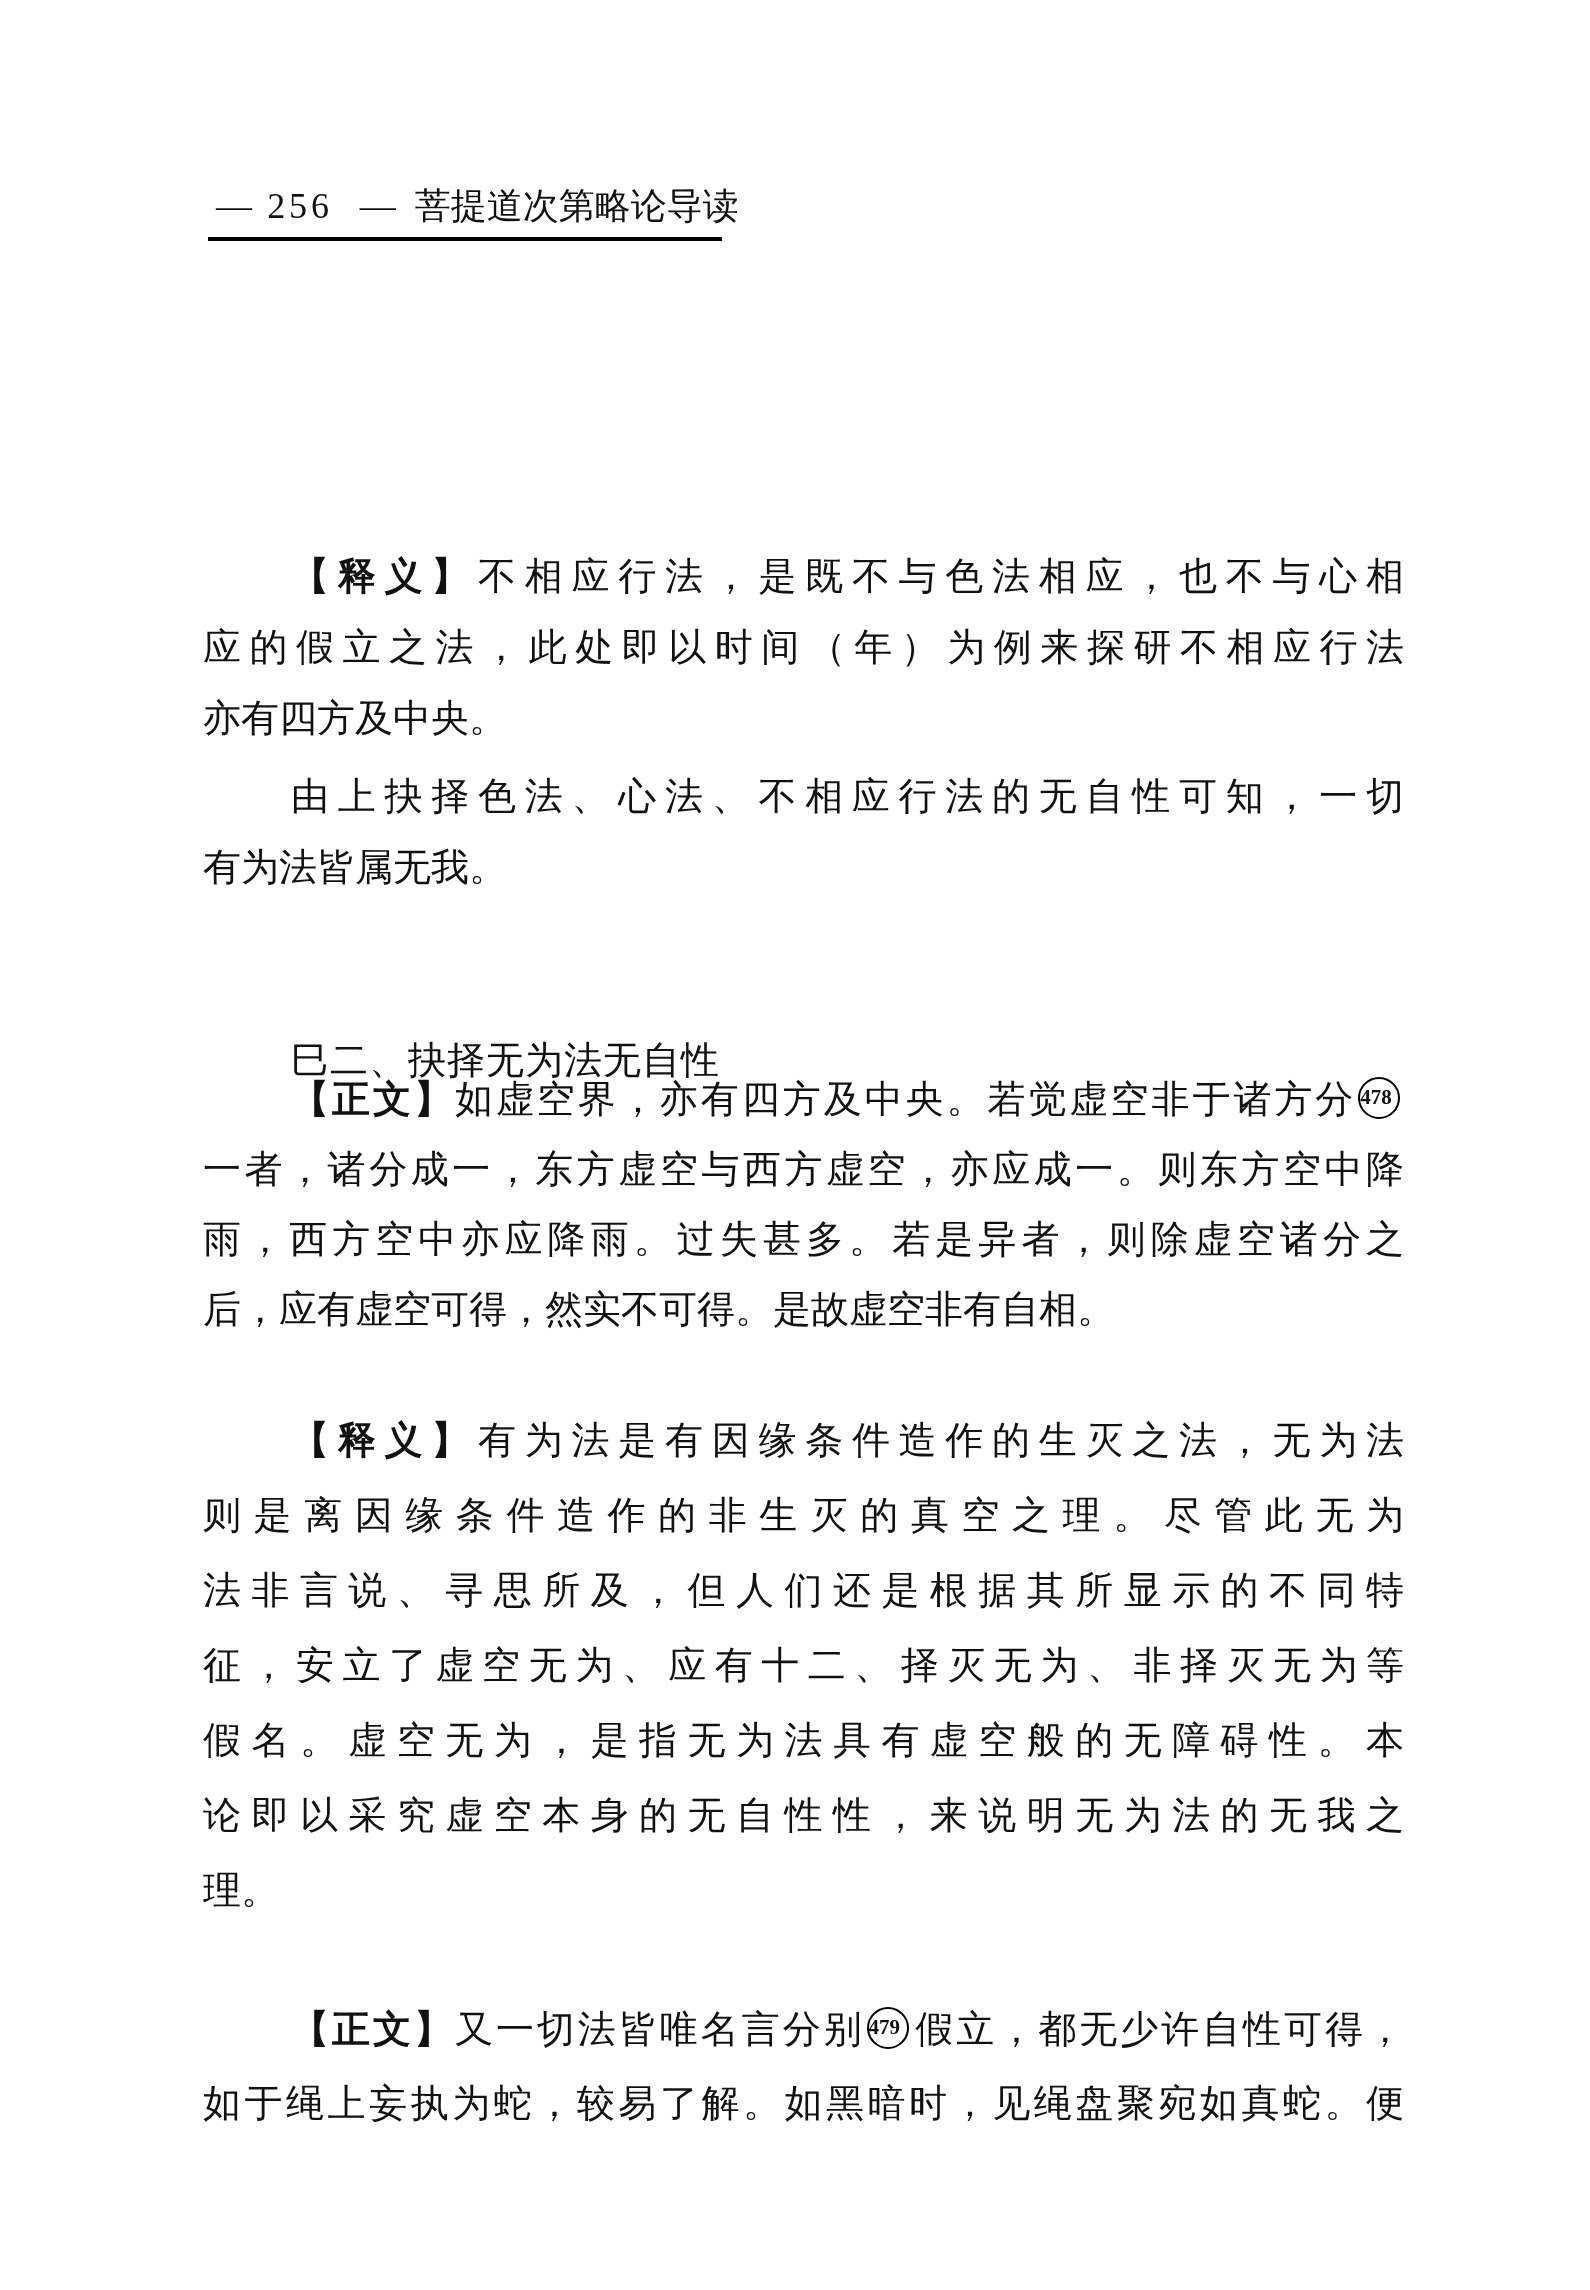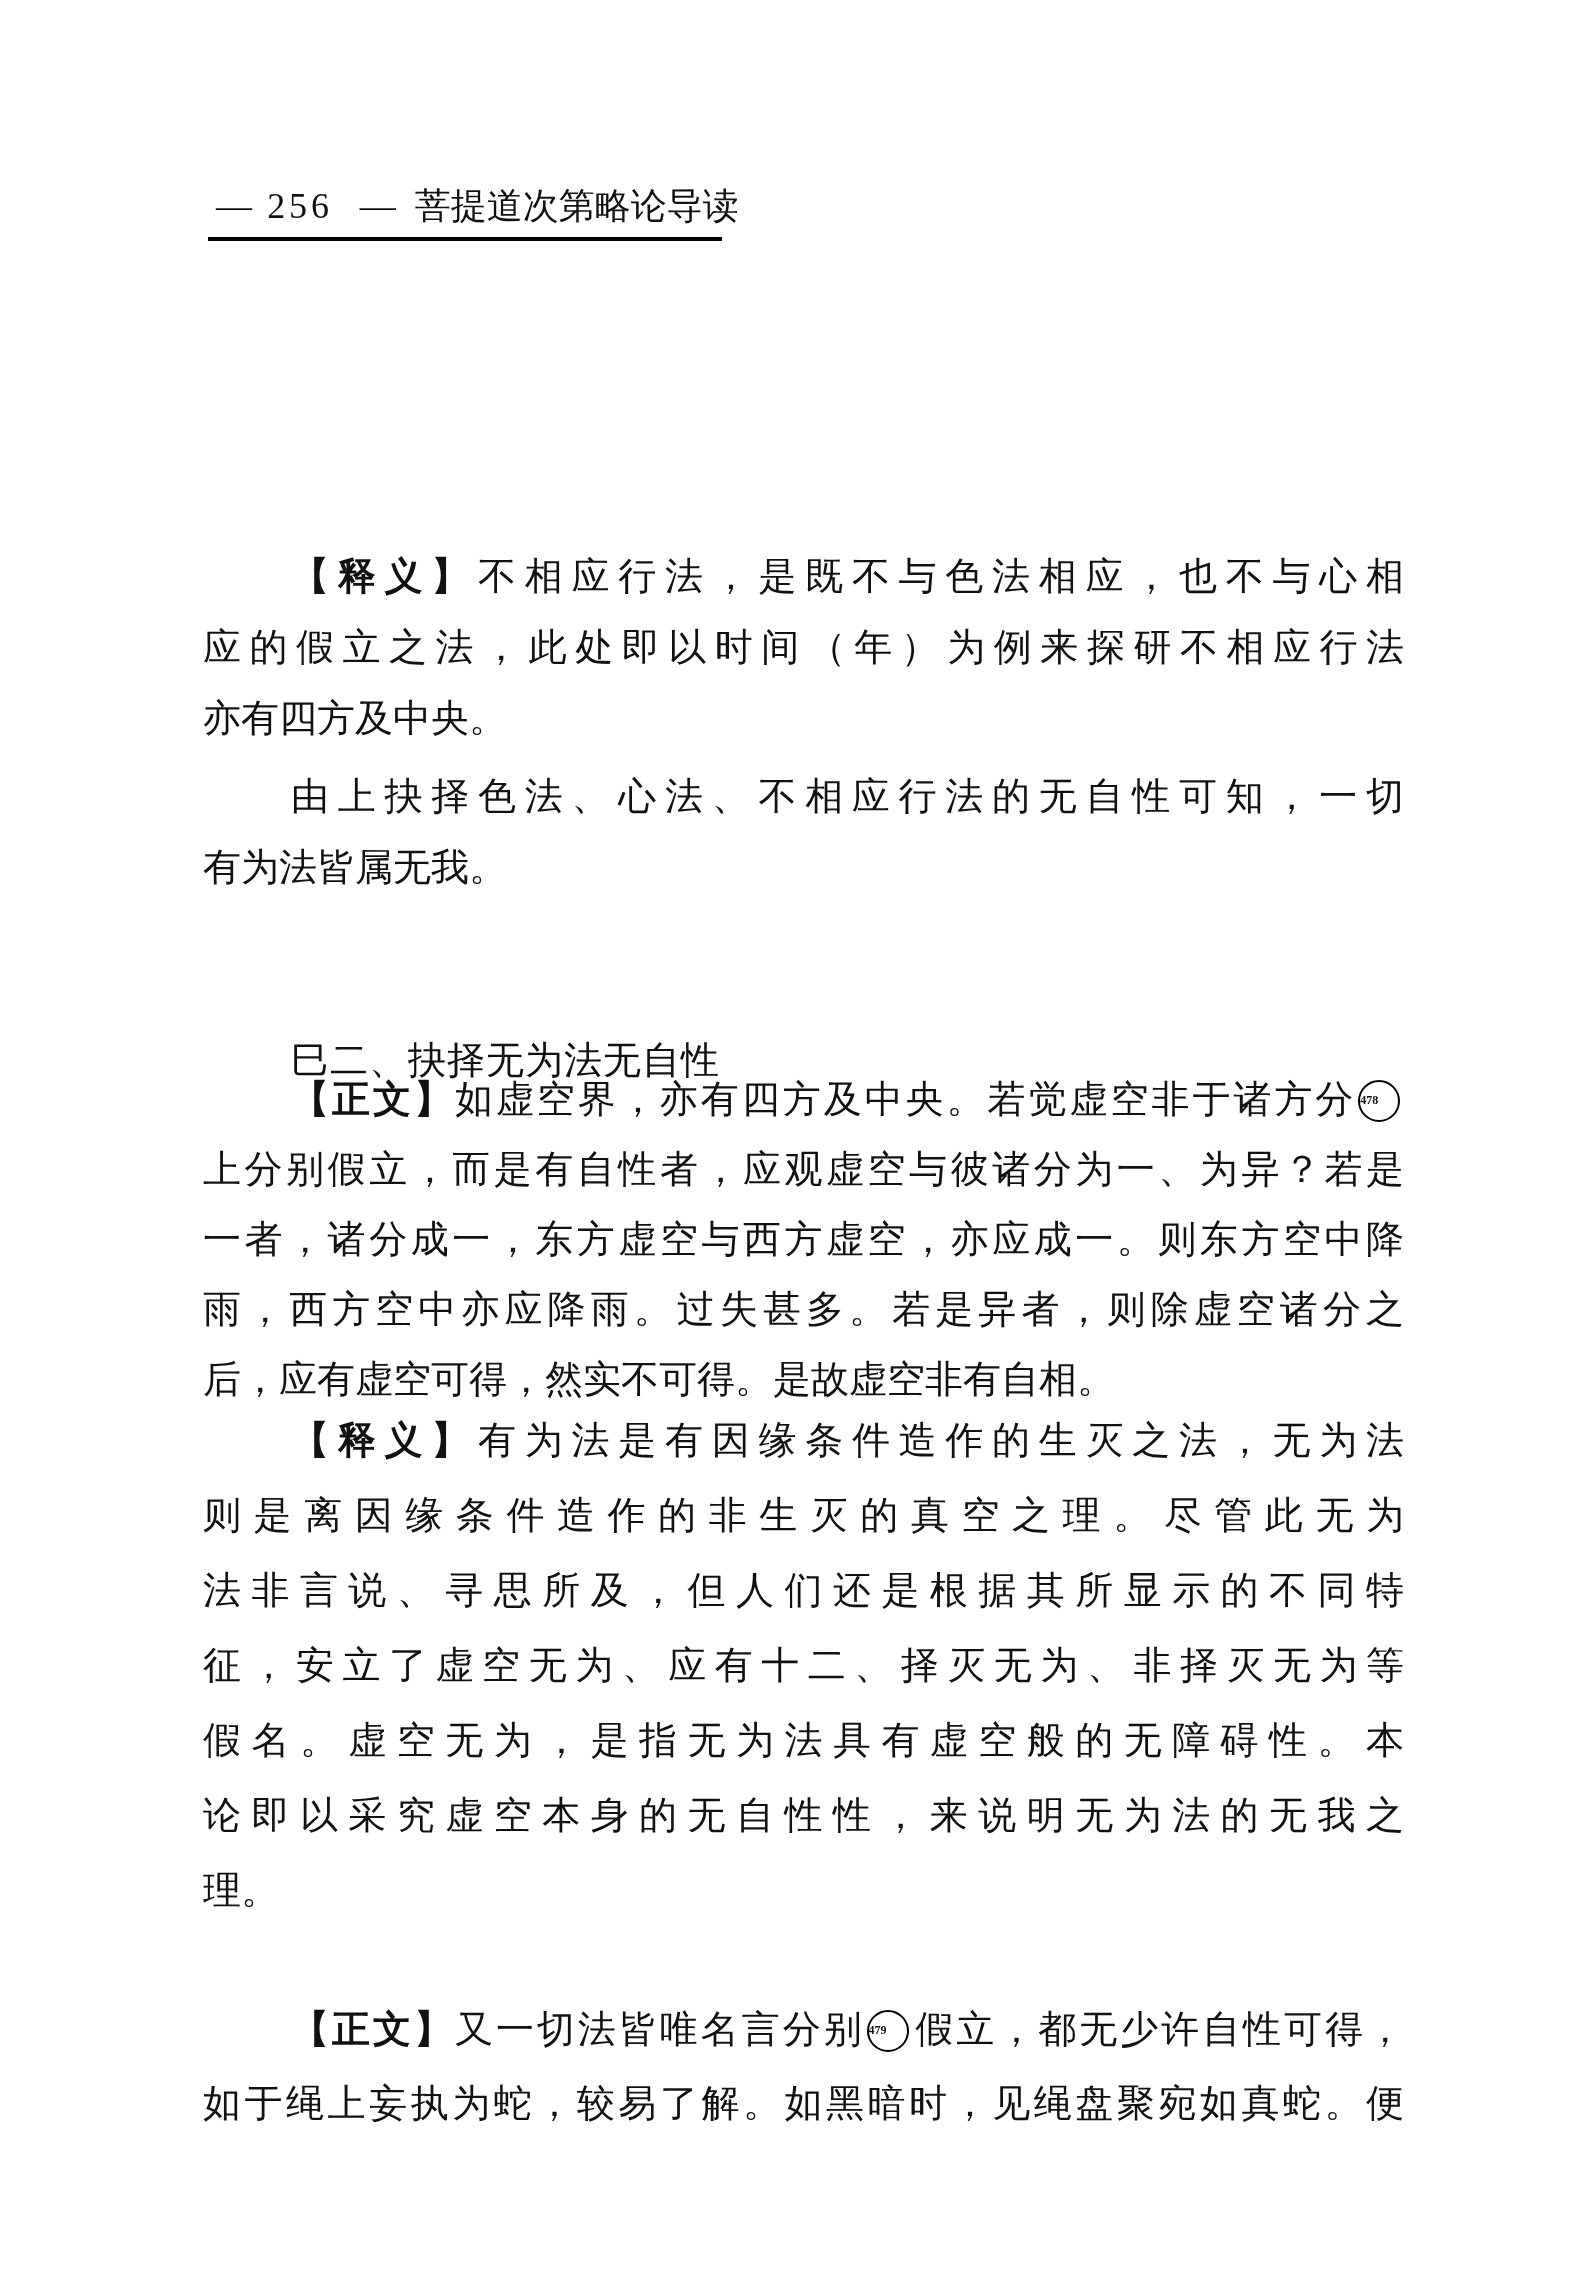--- a/index.html
+++ b/index.html
@@ -69,21 +69,21 @@
     letter-spacing: 1px;
   }
   
   .fnref {
     display: inline-block;
     box-sizing: border-box;
     width: 42px;
     height: 42px;
     border: 2.9px solid #000;
     border-radius: 50%;
-    font-size: 12px;
+    font-size: 21px;
     font-weight: bold;
     line-height: 36px;
     text-align: left;
     text-indent: 0;
     letter-spacing: 0;
     vertical-align: 7.6px;
     margin-left: 1.9px;
     margin-right: 3.8px;
   }
 </style>
@@ -106,21 +106,20 @@
 
   <div class="para" style="top:761px">
     <div class="line first">由上抉择色法、心法、不相应行法的无自性可知，一切</div>
     <div class="line short">有为法皆属无我。</div>
   </div>
 
   <div class="heading">巳二、抉择无为法无自性</div>
 
   <div class="para pitch73" style="top:1064px">
     <div class="line first"><span class="plabel">【正文】</span><span>如虚空界，亦有四方及中央。若觉虚空非于诸方分</span><span class="fnref">478</span></div>
-    <div class="line">上分别假立，而是有自性者，应观虚空与彼诸分为一、为异？若是</div>
     <div class="line">一者，诸分成一，东方虚空与西方虚空，亦应成一。则东方空中降</div>
     <div class="line">雨，西方空中亦应降雨。过失甚多。若是异者，则除虚空诸分之</div>
     <div class="line short">后，应有虚空可得，然实不可得。是故虚空非有自相。</div>
   </div>
 
   <div class="para pitch78" style="top:1403px">
     <div class="line first"><span class="plabel">【释义】</span><span>有为法是有因缘条件造作的生灭之法，无为法</span></div>
     <div class="line">则是离因缘条件造作的非生灭的真空之理。尽管此无为</div>
     <div class="line">法非言说、寻思所及，但人们还是根据其所显示的不同特</div>
     <div class="line">征，安立了虚空无为、应有十二、择灭无为、非择灭无为等</div>

